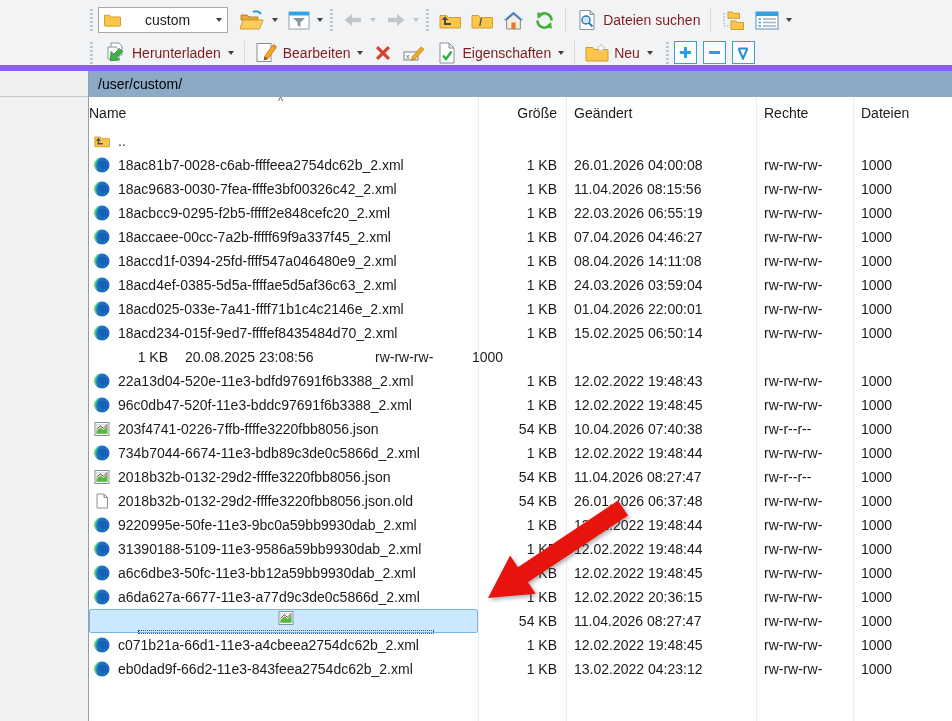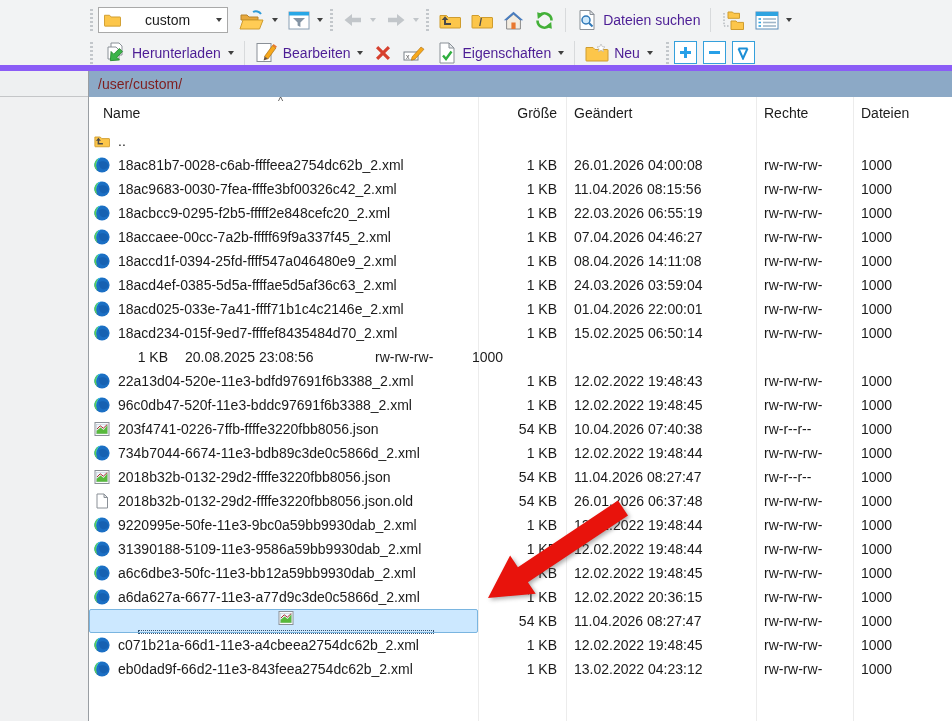--- a/index.html
+++ b/index.html
@@ -6,41 +6,41 @@
   body{font-family:"Liberation Sans","DejaVu Sans",sans-serif;background:#fff;}
   .screen{position:relative;width:952px;height:721px;overflow:hidden;background:#fff;font-size:14px;color:#1b1b1b;}
 
   
   .tb{position:absolute;left:0;right:0;background:var(--toolbar-bg,#f2f3f4);display:flex;align-items:center;box-sizing:border-box;padding-left:88px;}
   .tb1{top:0;height:40px;}
   .tb2{top:40px;height:31px;border-bottom:6px solid #8b5cf6;}
   .grip{width:3px;height:22px;margin:0 5px 0 2px;background-image:repeating-linear-gradient(#c3c7cb 0 2px,transparent 2px 4px);}
   .sep{width:1px;height:24px;background:#d8dadc;margin:0 5px;}
   .tbtn{display:flex;align-items:center;gap:5px;padding:2px 5px;border-radius:2px;}
-  .tbtn .lbl{white-space:nowrap;color:#4c1d95;}
+  .tbtn .lbl{white-space:nowrap;color:#7f1d1d;}
   .dd{width:0;height:0;border-left:3.5px solid transparent;border-right:3.5px solid transparent;border-top:4px solid #404040;margin-left:2px;}
   .dd.dis{border-top-color:#c2c6ca;}
   .combo{display:flex;align-items:center;background:#fff;border:1px solid #a9a9a9;height:24px;padding:0 5px;gap:24px;min-width:100px;}
   .combo .lbl{flex:1;}
   .sqbtn{width:21px;height:21px;border:1px solid #35a0dc;background:#fff;display:flex;align-items:center;justify-content:center;margin-right:6px;}
   .icon{display:inline-flex;align-items:center;justify-content:center;}
 
   
   .path-stub{position:absolute;left:0;top:71px;width:88px;height:25px;background:#eef0f1;border-bottom:1px solid #c4c6c8;}
   .left-pane{position:absolute;left:0;top:97px;width:88px;bottom:0;background:#f0f1f2;}
   .vsep-main{position:absolute;left:88px;top:71px;bottom:0;width:1px;background:#999ea3;}
-  .pathbar{position:absolute;left:89px;top:71px;right:0;height:26px;background:var(--pathbar-bg,#8ca9c6);color:#7f1d1d;line-height:26px;padding-left:9px;box-sizing:border-box;}
+  .pathbar{position:absolute;left:89px;top:71px;right:0;height:26px;background:var(--pathbar-bg,#8ca9c6);color:#000000;line-height:26px;padding-left:9px;box-sizing:border-box;}
 
   
   .file-panel{position:absolute;left:89px;top:97px;right:0;bottom:0;background:#fff;overflow:hidden;}
   .vline{position:absolute;top:0;bottom:0;width:1px;background:#ececec;}
   .list-header{position:absolute;top:0;left:0;right:0;height:32px;display:flex;align-items:center;color:#1b1b1b;}
   .sort-ind{position:absolute;left:189px;top:-2px;font-size:11px;color:#555;}
   .c-name{width:389px;display:flex;align-items:center;gap:5px;padding-left:5px;box-sizing:border-box;height:24px;}
-  .h-name{padding-left:14px;}
+  .h-name{padding-left:0;}
   .c-size{width:88px;text-align:right;padding-right:9px;box-sizing:border-box;}
   .c-mod{width:190px;padding-left:8px;box-sizing:border-box;}
   .c-rights{width:97px;padding-left:8px;box-sizing:border-box;}
   .c-owner{flex:1;padding-left:8px;box-sizing:border-box;}
   .rows{position:absolute;top:32px;left:0;right:0;}
   .row{display:flex;height:24px;align-items:center;}
   .fname{white-space:nowrap;overflow:hidden;padding:1px 3px;}
   .ficon{width:16px;height:16px;flex:0 0 16px;display:inline-flex;}
   .row.sel .c-name{background:var(--sel-bg,#cce8ff);border:1px solid var(--sel-border,#7ab5e0);border-radius:2px;flex-direction:column;}
   .row.sel .fname{outline:1px dotted #33506e;}

